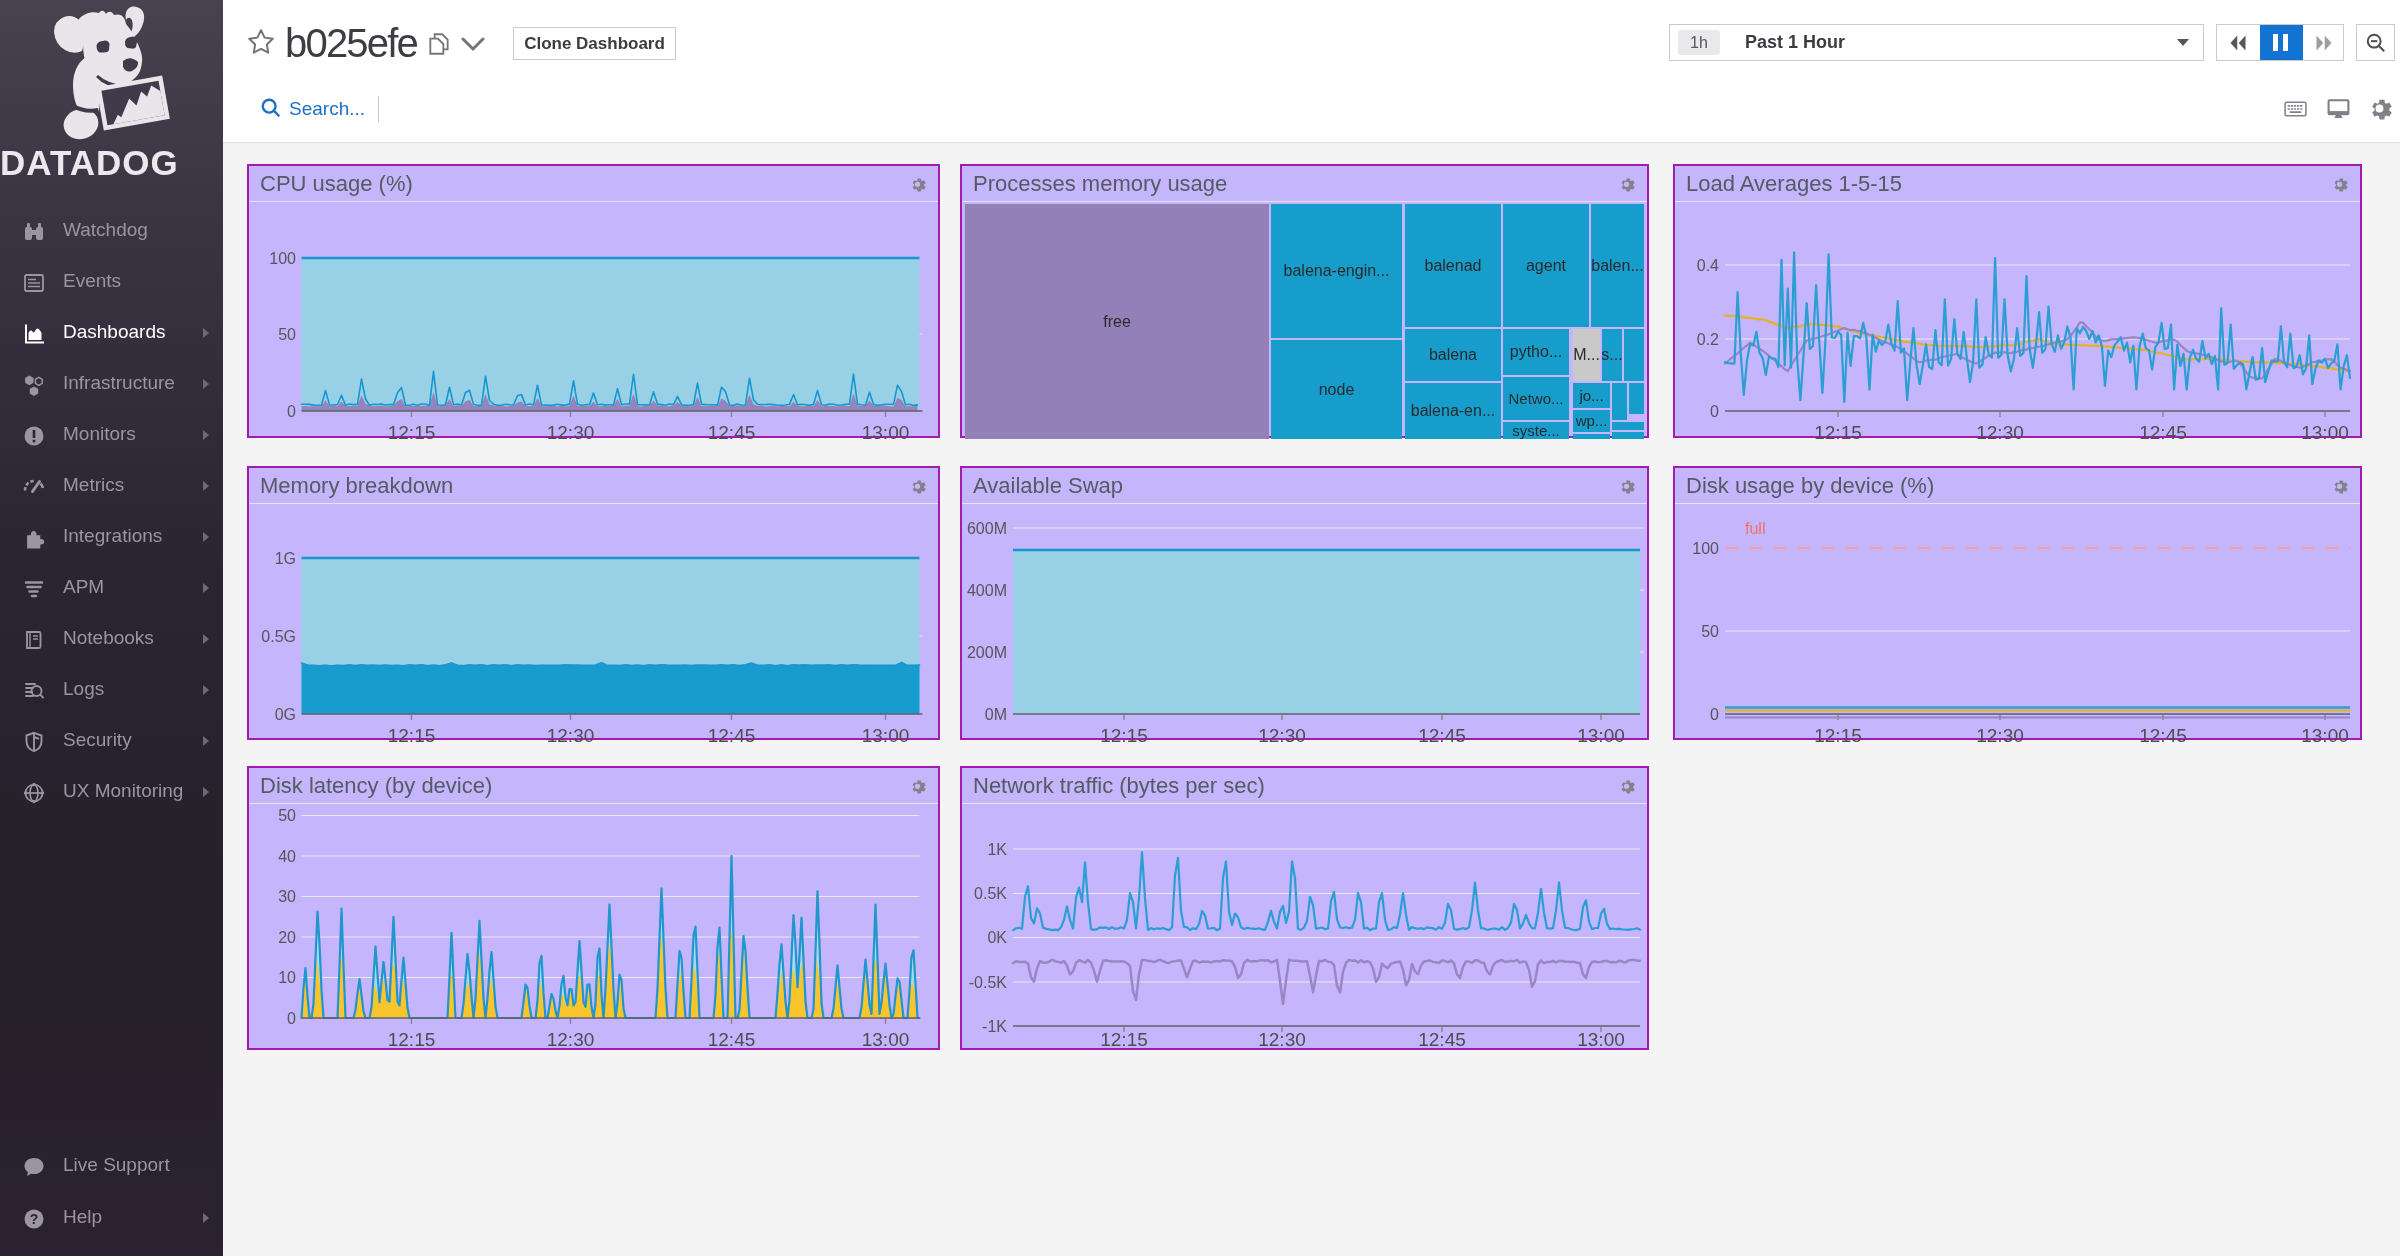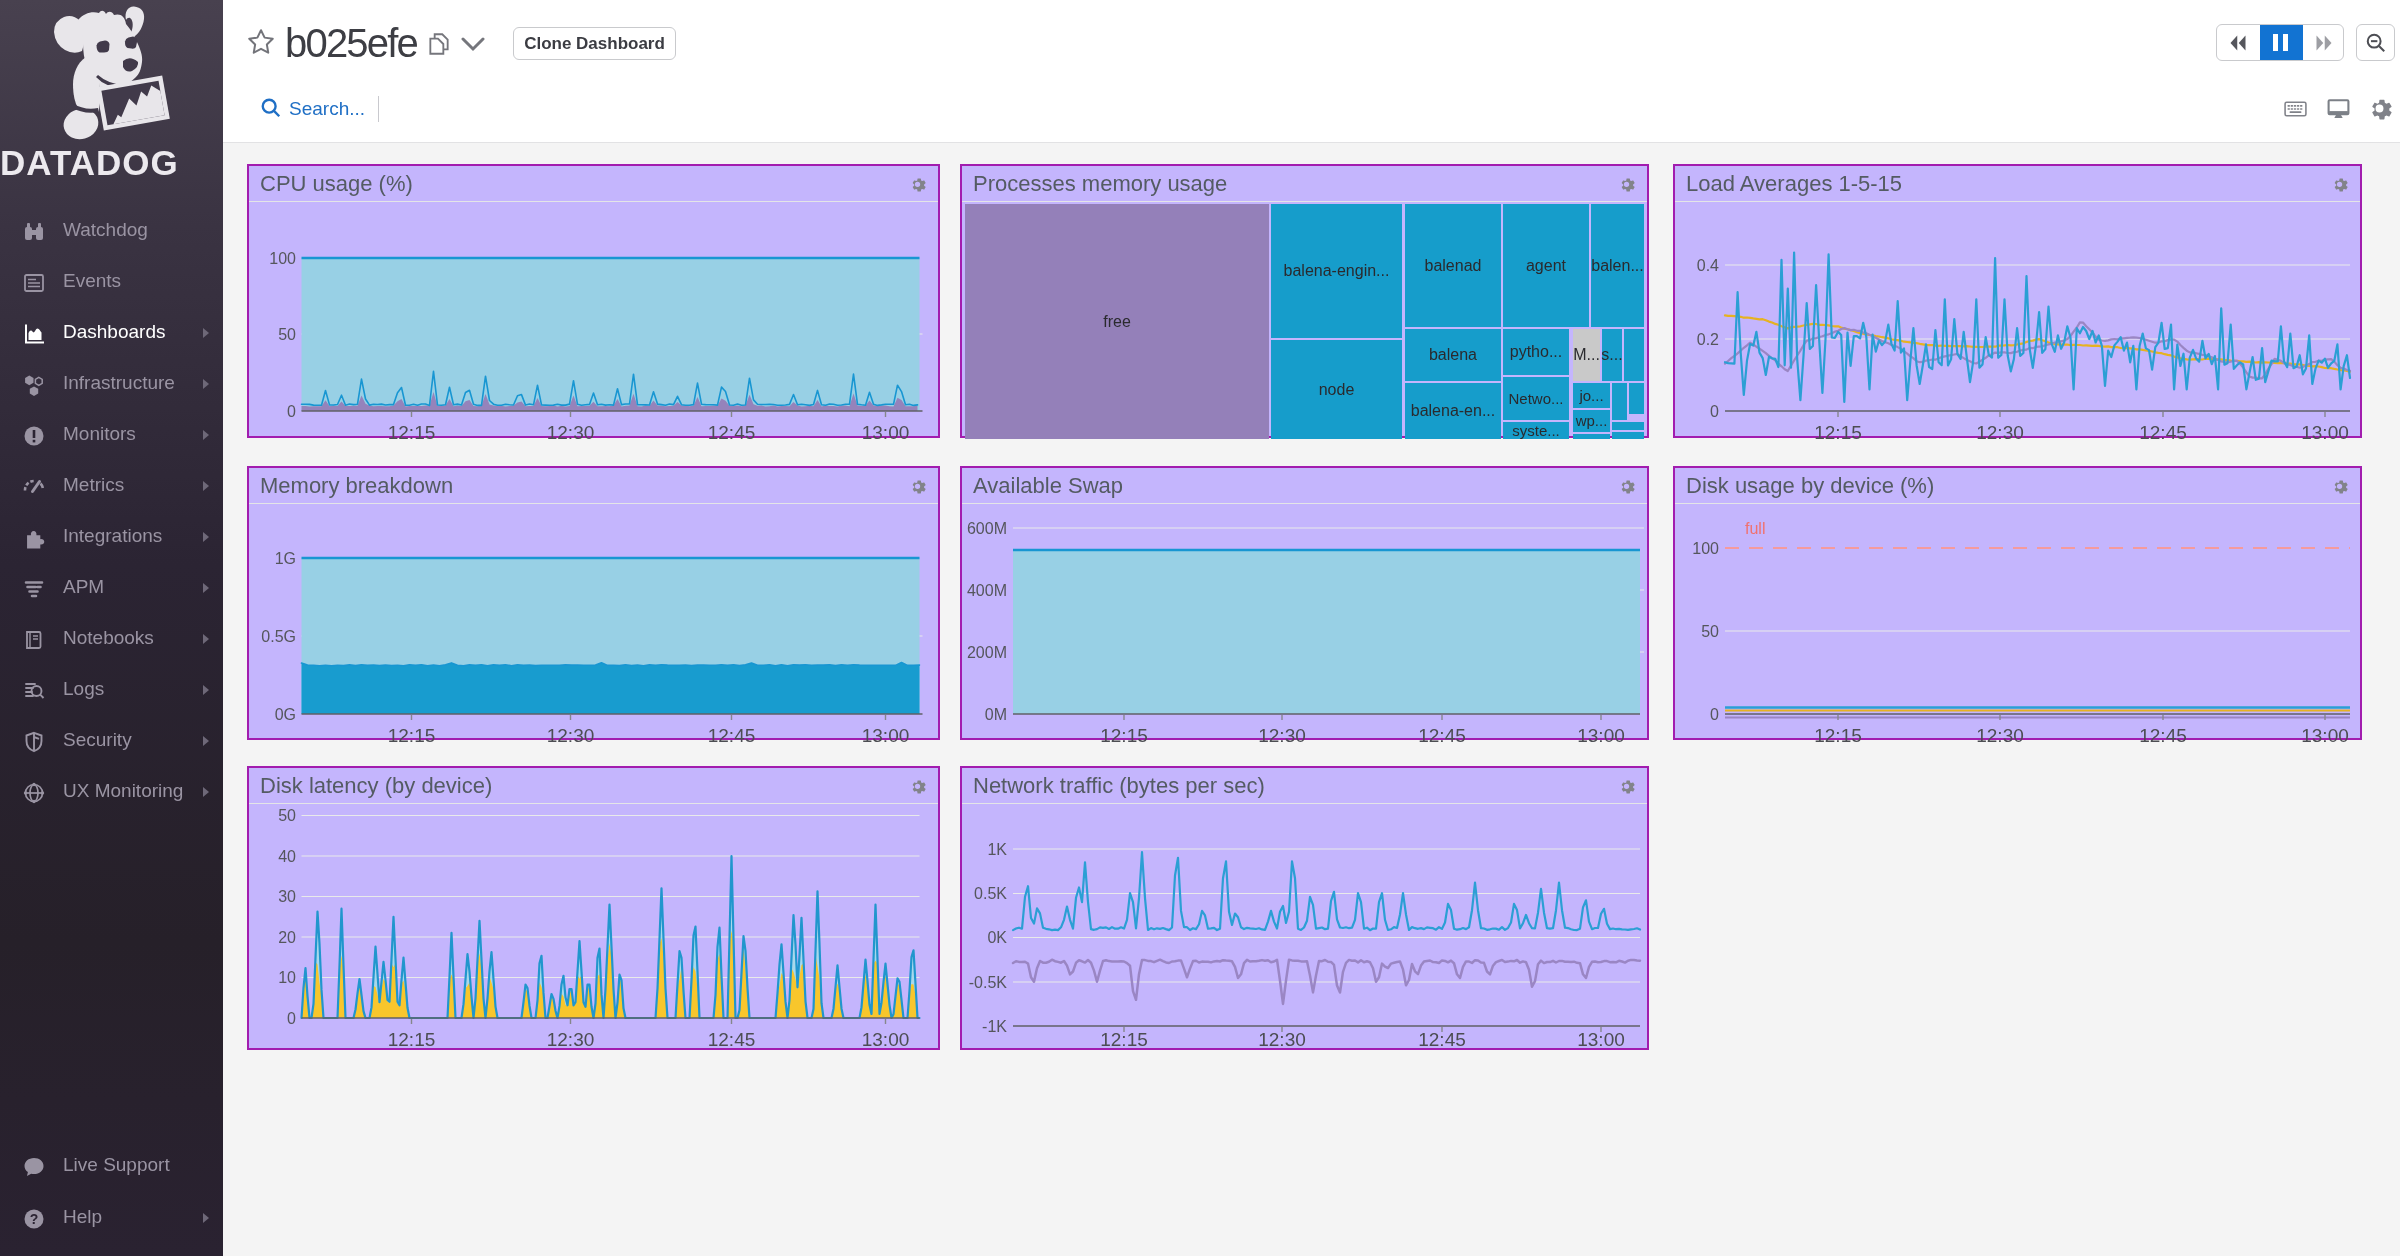--- a/index.html
+++ b/index.html
@@ -7,21 +7,21 @@
 #topbar{position:absolute;left:0;top:0;width:2177px;height:143px;background:#fff;border-bottom:1px solid #e2e2e4}
 .card{position:absolute;background:#c4b5fd;border:2px solid #a21caf}
 .ct{height:36px;border-bottom:1px solid #e4e5e7;font-size:22px;color:#545b63;line-height:35px;padding-left:11px;position:relative}
 .ct .gear{position:absolute;right:11px;top:9px}
 .nav{position:absolute;left:0;width:223px;height:51px;color:#9a94a3;font-size:19px}
 .nav .ic{position:absolute;left:22px;top:14px;width:24px;height:24px}
 .nav .tx{position:absolute;left:63px;top:13px}
 .nav .ar{position:absolute;right:12px;top:18px;width:8px;height:14px}
 .nav.act{color:#fff;font-weight:normal}
 .arrow{width:0;height:0;border-left:6px solid #6e6878;border-top:5px solid transparent;border-bottom:5px solid transparent;margin-top:2px}
-.tbtn{position:absolute;border:1px solid #c9cacd;border-radius:6px;background:#fff}
+.tbtn{position:absolute;border:1px solid #c9cacd;border-radius:0;background:#fff}
 </style></head><body>
 <div id="sidebar">
   <svg width="170" height="190" viewBox="0 0 170 190" style="position:absolute;left:40px;top:0">
     <g fill="#e8e6ea">
       <path d="M40 21 Q33 14 24 17 Q14 21 14 32 Q15 44 25 50 Q34 55 42 51 L45 40 Z"></path>
       <path d="M38 20 C44 13 52 11 59 13 C61 10 64 10 66 14 C68 11 72 11 74 15 C80 13 85 16 86 24 C90 29 94 34 96.5 41 C100 48 103 56 102 62 C101 70 99 74 96 77 C90 83 86 85 80 86 L60 87 L58 76 C52 75 47 69 45 61 C43 53 43 45 43 38 Z"></path>
       <path d="M86 20 C84 11 89 6 94 6.5 C101 7 105 12 104 19 C103 27 99 33 95 36 C92.5 38 90.5 36.5 90.5 33.5 C93 29 93.5 23 91.5 19.5 C89.8 16.8 87.5 17.5 86 20 Z"></path>
       <path d="M46 57 C37 63 33 74 33 84 C33 95 35 103 38 108 L59 112 L60 82 L56 70 Z"></path>
       <ellipse cx="41" cy="124" rx="17.5" ry="15" transform="rotate(-15 41 124)"></ellipse>
     </g>
@@ -212,20 +212,25 @@
         <g fill="none" stroke="#75767c" stroke-width="1.7">
           <path d="M8 7 L8 3 L15 3 L20 8 L20 17 L16 17"></path>
           <path d="M4 7 L11 7 L16 12 L16 21 L4 21 Z"></path>
         </g>
       </svg>
   <svg width="24" height="16" viewBox="0 0 24 14" style="position:absolute;left:238px;top:36px">
         <path fill="none" stroke="#75767c" stroke-width="3" stroke-linecap="round" d="M2 2 L12 12 L22 2"></path>
       </svg>
   <div class="tbtn" style="left:290px;top:27px;width:163px;height:33px;font-size:17px;color:#3b3c42;text-align:center;line-height:31px;font-weight:700">Clone Dashboard</div>
 
+  <div class="tbtn" style="left:1446px;top:24px;width:535px;height:37px">
+    <div style="position:absolute;left:8px;top:5px;width:42px;height:25px;background:#e9e9eb;border-radius:3px;font-size:16px;color:#55565c;text-align:center;line-height:25px">1h</div>
+    <div style="position:absolute;left:75px;top:7px;font-size:18px;color:#3b3c42;font-weight:700">Past 1 Hour</div>
+    <div style="position:absolute;right:14px;top:14px;width:0;height:0;border-top:7px solid #55565c;border-left:6px solid transparent;border-right:6px solid transparent"></div>
+  </div>
   <div class="tbtn" style="left:1993px;top:24px;width:128px;height:37px">
     <div style="position:absolute;left:42.5px;top:0;width:43px;height:35px;background:#1273d2"></div>
     <svg width="18" height="18" viewBox="0 0 24 24" style="position:absolute;left:12px;top:9px">
           <g fill="#55565c">
             <path d="M11 2 L11 22 L2 12 Z"></path>
             <path d="M22 2 L22 22 L13 12 Z"></path>
           </g>
         </svg>
     <g><div style="position:absolute;left:56px;top:9px;width:5px;height:17px;background:#fff"></div><div style="position:absolute;left:66px;top:9px;width:5px;height:17px;background:#fff"></div></g>
     <svg width="18" height="18" viewBox="0 0 24 24" style="position:absolute;left:98px;top:9px">

